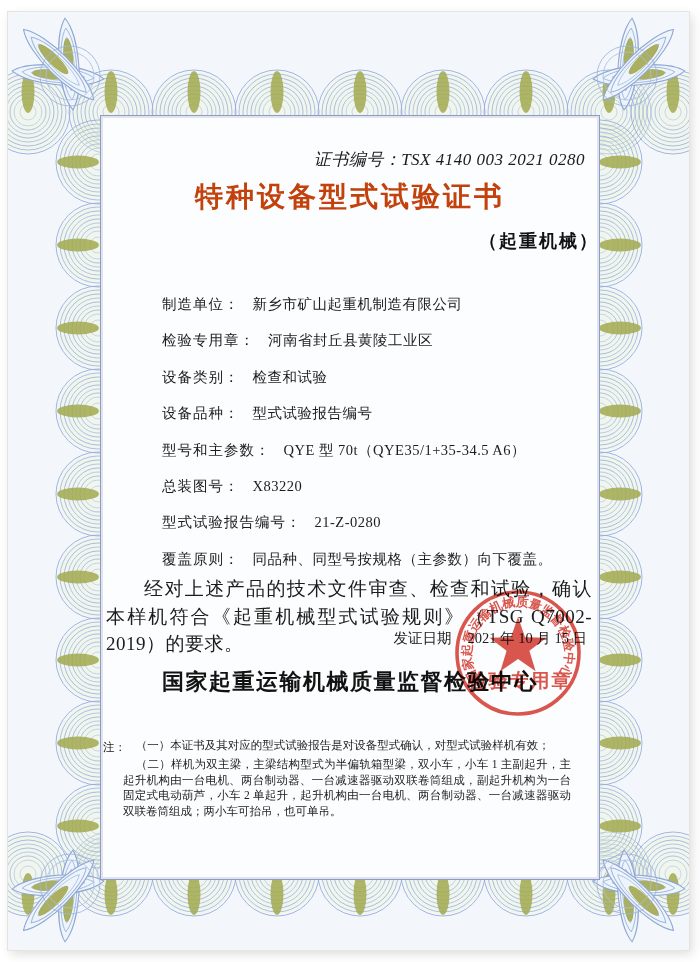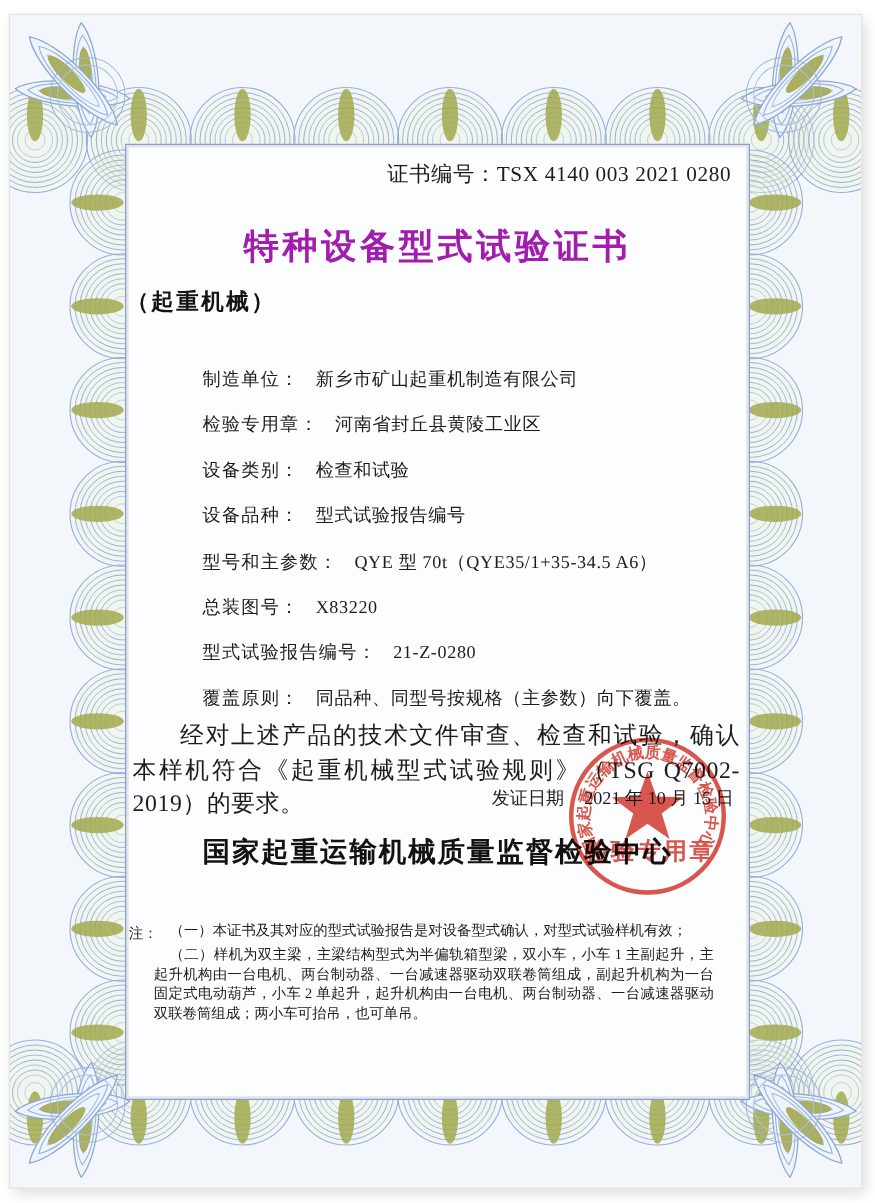--- a/index.html
+++ b/index.html
@@ -14,30 +14,30 @@
     box-shadow:0 0 0 1px #e6e4db, 3px 4px 10px rgba(60,60,60,.18);
   }
   .guilloche{position:absolute;left:0;top:0;width:681px;height:938px;}
   .panel{
     position:absolute;left:92px;top:103px;width:498px;height:763px;
     background:#fcfdfe;
     border:1px solid #8e9cc2;
     box-shadow:inset 0 0 0 2px rgba(142,156,194,.25);
   }
   .cert-no{
-    position:absolute;top:12px;right:14px;font-size:17px;letter-spacing:.5px;
-    white-space:nowrap;color:#1b1b1b;
+    position:absolute;top:32px;right:14px;font-size:17px;letter-spacing:.5px;
+    white-space:nowrap;color:#1b1b1b;font-style:italic;
   }
   .title{
     position:absolute;top:62px;left:0;width:100%;text-align:center;
     font-family:"DejaVu Sans","Liberation Sans",sans-serif;
-    font-weight:bold;font-size:28px;letter-spacing:3px;color:#a21caf;
+    font-weight:bold;font-size:28px;letter-spacing:3px;color:#c2410c;
   }
   .subtitle{
-    position:absolute;top:113px;left:0;width:100%;text-align:left;
+    position:absolute;top:113px;left:0;width:100%;text-align:right;
     font-family:"DejaVu Sans","Liberation Sans",sans-serif;
     font-weight:bold;font-size:18px;letter-spacing:2px;color:#121212;
   }
   .fields{position:absolute;top:170px;left:33px;right:14px;margin-left:28px;}
   .field-row{height:36.4px;line-height:36.4px;white-space:nowrap;font-size:14.5px;}
   .field-label{letter-spacing:1px;}
   .field-value{margin-left:13px;letter-spacing:.5px;}
   .statement{
     position:absolute;top:459px;left:5px;width:486px;
     font-size:19px;line-height:27.5px;text-indent:2em;

